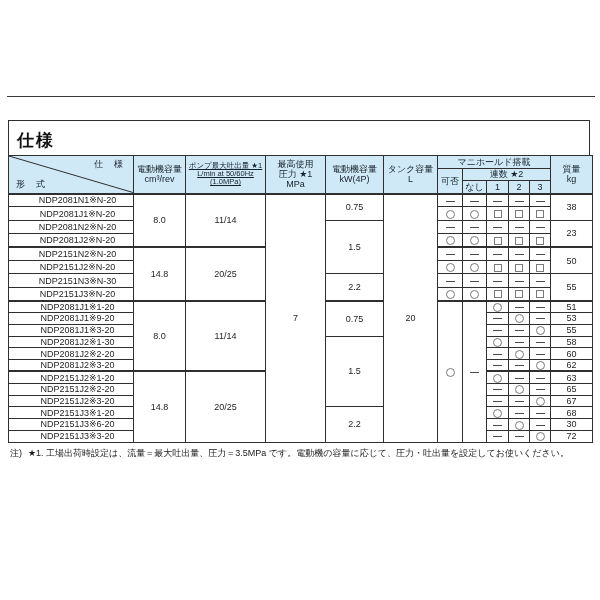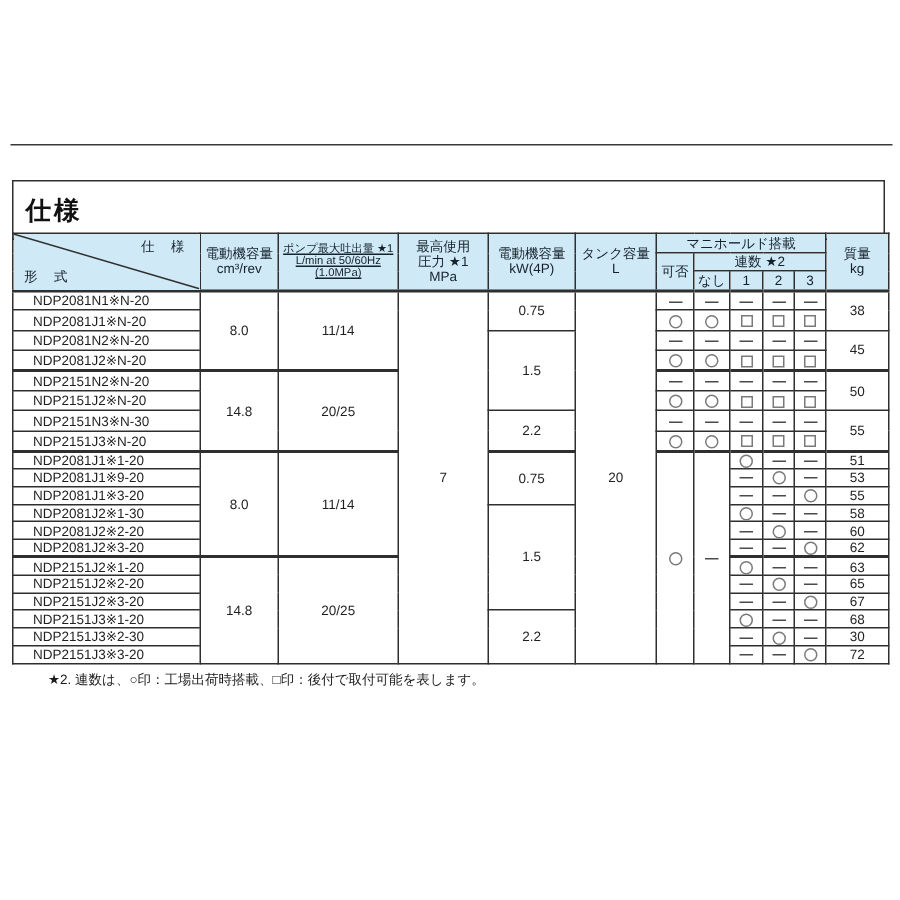--- a/index.html
+++ b/index.html
@@ -12,21 +12,21 @@
   .title-box h1 { font-size:17px; font-weight:bold; letter-spacing:2px; padding-left:8px; color:#111; }
 
   table.spec { position:absolute; left:8px; top:155px; width:584px; border-collapse:collapse; table-layout:fixed; }
   table.spec th, table.spec td { border:1px solid #2f2f2f; padding:0; text-align:center; vertical-align:middle; line-height:1.12; overflow:hidden; }
   thead th { background:#cfe9f6; font-weight:normal; font-size:9px; color:#15222b; }
   tr.h1 { height:13px; } tr.h2 { height:12px; } tr.h3 { height:13px; }
   th.small-hdr { font-size:7.5px;text-decoration:underline; }
   tbody td { font-size:9px; background:#fff; }
   tbody tr.s1 { height:13.4px; }
   tbody tr.s2 { height:11.8px;margin-top:48px; }
-  tbody td.model { text-align:left; padding-left:13px; font-size:9px; white-space:nowrap; }
+  tbody td.model { text-align:center; padding-left:13px; font-size:9px; white-space:nowrap; }
   tbody tr.group td { border-top:2px solid #2f2f2f; }
 
   th.corner { position:relative; }
   th.corner svg { position:absolute; left:0; top:0; width:100%; height:100%; }
   .corner-top { position:absolute; top:3px; right:9px; font-size:9px; letter-spacing:1px; }
   .corner-bottom { position:absolute; bottom:3px; left:7px; font-size:9px; letter-spacing:1px; }
 
   .circ { display:inline-block; width:9px; height:9px; border:1px solid #7a7a7a; border-radius:50%; vertical-align:middle; background:#fff; }
   .sq   { display:inline-block; width:8px; height:8px; border:1px solid #7a7a7a; vertical-align:middle; background:#fff; }
   .dash { display:inline-block; width:9px; height:1px; background:#4a4a4a; vertical-align:middle; }
@@ -133,21 +133,21 @@
           <td><span class="sq"></span></td>
         </tr>
         <tr class="s1">
           <td class="model">NDP2081N2※N-20</td>
           <td rowspan="4">1.5</td>
           <td><span class="dash"></span></td>
           <td><span class="dash"></span></td>
           <td><span class="dash"></span></td>
           <td><span class="dash"></span></td>
           <td><span class="dash"></span></td>
-          <td rowspan="2">45</td>
+          <td rowspan="2">23</td>
         </tr>
         <tr class="s1">
           <td class="model">NDP2081J2※N-20</td>
           <td><span class="circ"></span></td>
           <td><span class="circ"></span></td>
           <td><span class="sq"></span></td>
           <td><span class="sq"></span></td>
           <td><span class="sq"></span></td>
         </tr>
         <tr class="s1 group">
@@ -260,35 +260,35 @@
         </tr>
         <tr class="s2">
           <td class="model">NDP2151J3※1-20</td>
           <td rowspan="3">2.2</td>
           <td><span class="circ"></span></td>
           <td><span class="dash"></span></td>
           <td><span class="dash"></span></td>
           <td>68</td>
         </tr>
         <tr class="s2">
-          <td class="model">NDP2151J3※2-30</td>
+          <td class="model">NDP2151J3※6-20</td>
           <td><span class="dash"></span></td>
           <td><span class="circ"></span></td>
           <td><span class="dash"></span></td>
           <td>30</td>
         </tr>
         <tr class="s2">
           <td class="model">NDP2151J3※3-20</td>
           <td><span class="dash"></span></td>
           <td><span class="dash"></span></td>
           <td><span class="circ"></span></td>
           <td>72</td>
         </tr>
       </tbody>
   </table>
 
   <div class="notes">
-    <div class="note-line2">
-      <span>★2. 連数は、○印：工場出荷時搭載、□印：後付で取付可能を表します。</span>
+    <div class="note-line1">
+      <span class="note-prefix">注)</span><span>★1. 工場出荷時設定は、流量＝最大吐出量、圧力＝3.5MPa です。電動機の容量に応じて、圧力・吐出量を設定してお使いください。</span>
     </div>
   </div>
 
 </div>
 
 </body></html>

